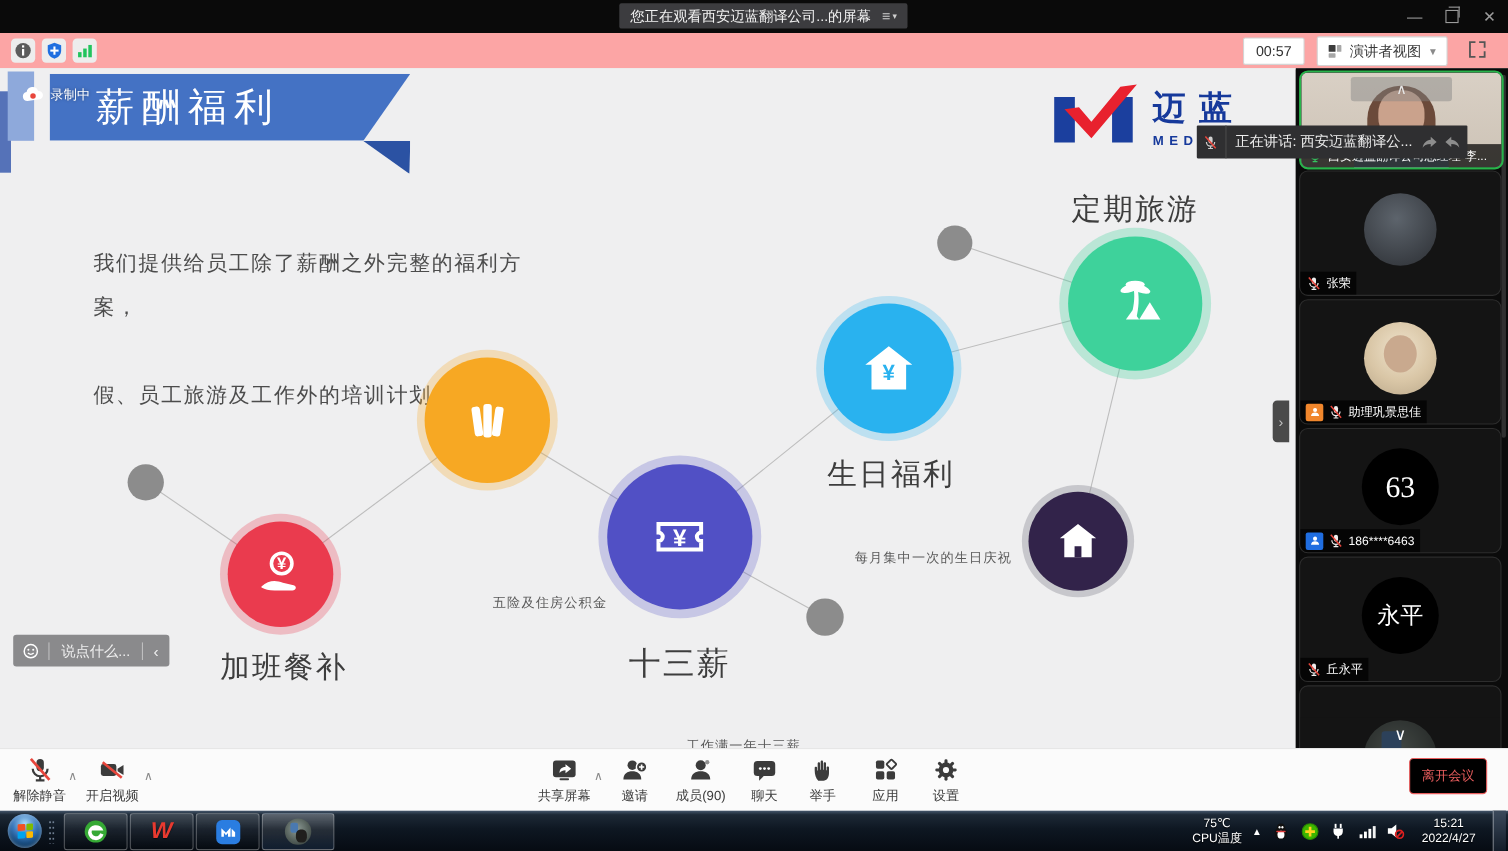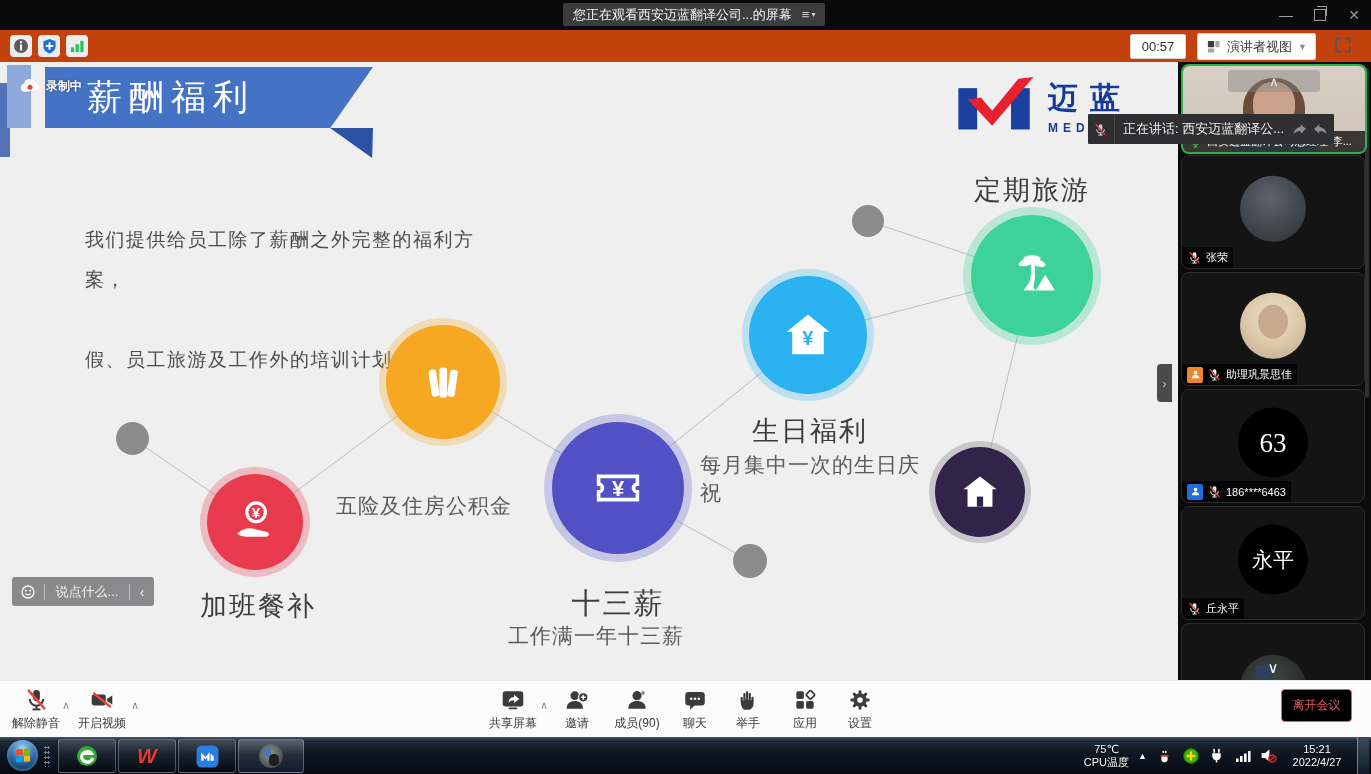--- a/index.html
+++ b/index.html
@@ -7,52 +7,52 @@
        font-family:"Liberation Sans","DejaVu Sans",sans-serif;-webkit-font-smoothing:antialiased;}
   
   .titlebar{position:absolute;left:0;top:0;width:100%;height:30px;background:#0a0a0a;}
   .title-pill{position:absolute;left:563px;top:3px;height:23px;background:#3c3c3f;border-radius:2px;
       display:flex;align-items:center;padding:0 10px;color:#f2f2f2;font-size:13px;gap:10px;}
   .pill-menu{color:#cfcfcf;font-size:13px;display:flex;align-items:center;gap:2px;}
   .winbtn{position:absolute;top:0;width:34px;height:30px;display:flex;align-items:center;justify-content:center;color:#9c9c9c;font-size:14px;cursor:default;}
   .restore-box{width:10px;height:10px;border:1.5px solid #9c9c9c;position:relative;}
   .restore-box:before{content:"";position:absolute;left:2px;top:-4px;width:9px;height:9px;border:1.5px solid #9c9c9c;border-bottom:none;border-left:none;}
   
-  .statusbar{position:absolute;left:0;top:30px;width:100%;height:32px;background:#c2410c;border-bottom:1px solid #e3e3e3;}
+  .statusbar{position:absolute;left:0;top:30px;width:100%;height:32px;background:#fca5a5;border-bottom:1px solid #e3e3e3;}
   .sb-ico{position:absolute;top:5px;width:22px;height:22px;border-radius:4px;display:flex;align-items:center;justify-content:center;}
   .timerbox{position:absolute;right:185px;top:4px;width:54px;height:23px;background:#fff;border:1px solid #d4d4d4;border-radius:2px;
       display:flex;align-items:center;justify-content:center;font-size:13px;color:#333;}
   .viewbox{position:absolute;right:55px;top:3px;height:25px;background:#fff;border:1px solid #d4d4d4;border-radius:2px;
       display:flex;align-items:center;padding:0 8px;gap:6px;font-size:13px;color:#3b3b3b;}
   .fsbtn{position:absolute;right:16px;top:5px;width:22px;height:22px;}
   
   .mainarea{position:absolute;left:0;top:62px;width:1178px;height:618px;background:#efeff0;overflow:hidden;}
   .sidebar{position:absolute;left:1178px;top:62px;width:193px;height:618px;background:#0b0b0b;overflow:hidden;}
   
   .band-edge{position:absolute;left:0;top:21px;width:10px;height:74px;background:#5572b8;}
   .band-lite{position:absolute;left:7px;top:3px;width:24px;height:63px;background:#8ea9db;}
   .banner{position:absolute;left:45px;top:5px;width:328px;height:61px;background:#4472c4;
       clip-path:polygon(0 0,100% 0,87% 100%,0 100%);display:flex;align-items:center;}
   .banner-fold{position:absolute;left:330px;top:66px;width:43px;height:30px;background:#2b52a3;
       clip-path:polygon(0 0,100% 0,98% 100%);}
   .banner-title{color:#fff;font-size:35px;letter-spacing:7px;padding-left:42px;font-family:"Liberation Serif","DejaVu Serif",serif;}
   .rec-wrap{position:absolute;left:20px;top:16px;display:flex;align-items:center;gap:6px;z-index:5;}
-  .rec-label{color:#fff;font-size:12px;text-shadow:0 0 3px rgba(0,0,0,.4);font-weight:bold;}
+  .rec-label{color:#fff;font-size:12px;text-shadow:0 0 3px rgba(0,0,0,.4);}
   
   .logo{position:absolute;left:952px;top:8px;width:210px;height:72px;display:flex;align-items:center;}
   .logo-cn{color:#16399b;font-size:30px;font-weight:bold;letter-spacing:12px;font-family:"Liberation Serif","DejaVu Serif",serif;}
   .logo-en{color:#16399b;font-size:12px;font-weight:bold;letter-spacing:5px;margin-top:2px;}
   
   .para{position:absolute;left:85px;top:158px;width:430px;font-size:19px;color:#4c4c4c;line-height:40px;letter-spacing:1.5px;
       font-family:"Liberation Serif","DejaVu Serif",serif;}
   
   .bubble{position:absolute;border-radius:50%;display:flex;align-items:center;justify-content:center;}
   .b-label{position:absolute;text-align:center;color:#3d3d3d;font-size:27px;letter-spacing:2px;}
-  .b-sub{position:absolute;text-align:left;color:#5a5a5a;font-size:21px;letter-spacing:1px;
-      font-family:"Liberation Serif","DejaVu Serif",serif;}
+  .b-sub{position:absolute;text-align:right;color:#5a5a5a;font-size:12px;letter-spacing:1px;
+      font-family:"Liberation Serif","DejaVu Serif",serif;margin-top:48px;}
   .gdot{position:absolute;border-radius:50%;background:#8c8c8c;}
   
   .toast{position:absolute;left:1088px;top:114px;height:30px;width:246px;background:#2f2f31;display:flex;align-items:center;z-index:30;border-radius:1px;}
   .toast-micbox{width:34px;height:100%;display:flex;align-items:center;justify-content:center;border-right:1px solid #4a4a4a;}
   .toast-text{color:#ededed;font-size:13px;padding:0 8px;white-space:nowrap;}
   .toast-arrows{display:flex;align-items:center;gap:4px;padding-right:6px;color:#8d8d8d;}
   
   .qchat{position:absolute;left:12px;top:515px;width:142px;height:29px;background:rgba(120,120,122,.85);border-radius:3px;
       display:flex;align-items:center;color:#efefef;font-size:13px;}
   .qchat .div{width:1px;height:16px;background:rgba(255,255,255,.45);}

